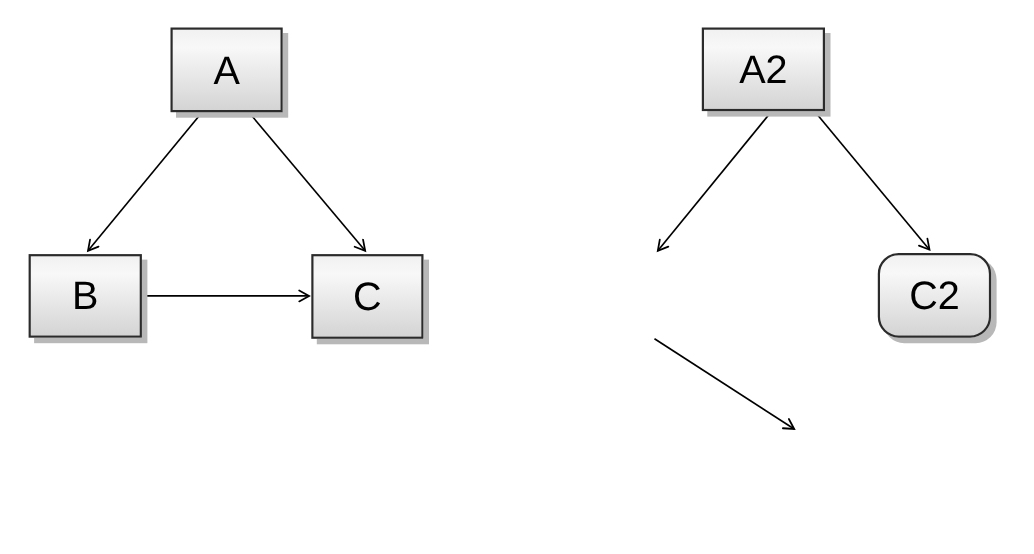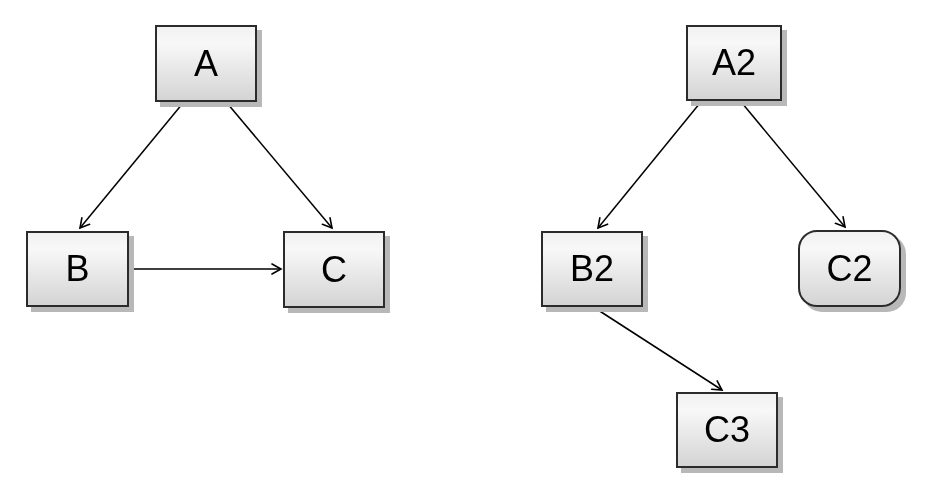--- a/index.html
+++ b/index.html
@@ -63,26 +63,20 @@
 
   <div class="node" style="left: 155px; top: 25px; width: 102px; height: 77px;">
     <span class="node-label">A</span>
   </div>
   <div class="node" style="left: 26px; top: 231px; width: 103px; height: 76px;">
     <span class="node-label">B</span>
   </div>
   <div class="node" style="left: 283px; top: 231px; width: 102px; height: 77px;">
     <span class="node-label">C</span>
   </div>
-  <div class="node" style="left: 686px; top: 25px; width: 96px; height: 76px; text-align: center;">
+  <div class="node" style="left: 638px; top: 25px; width: 112px; height: 76px; text-align: center;">
     <span class="node-label">A2</span>
-  </div>
-  <div class="node" style="left: 541px; top: 231px; width: 102px; height: 76px;">
-    <span class="node-label">B2</span>
   </div>
   <div class="node" style="left: 798px; top: 230px; width: 103px; height: 77px; border-radius: 19px;">
     <span class="node-label">C2</span>
-  </div>
-  <div class="node" style="left: 676px; top: 392px; width: 102px; height: 76px;">
-    <span class="node-label">C3</span>
   </div>
 
 </div>
 
 </body></html>

